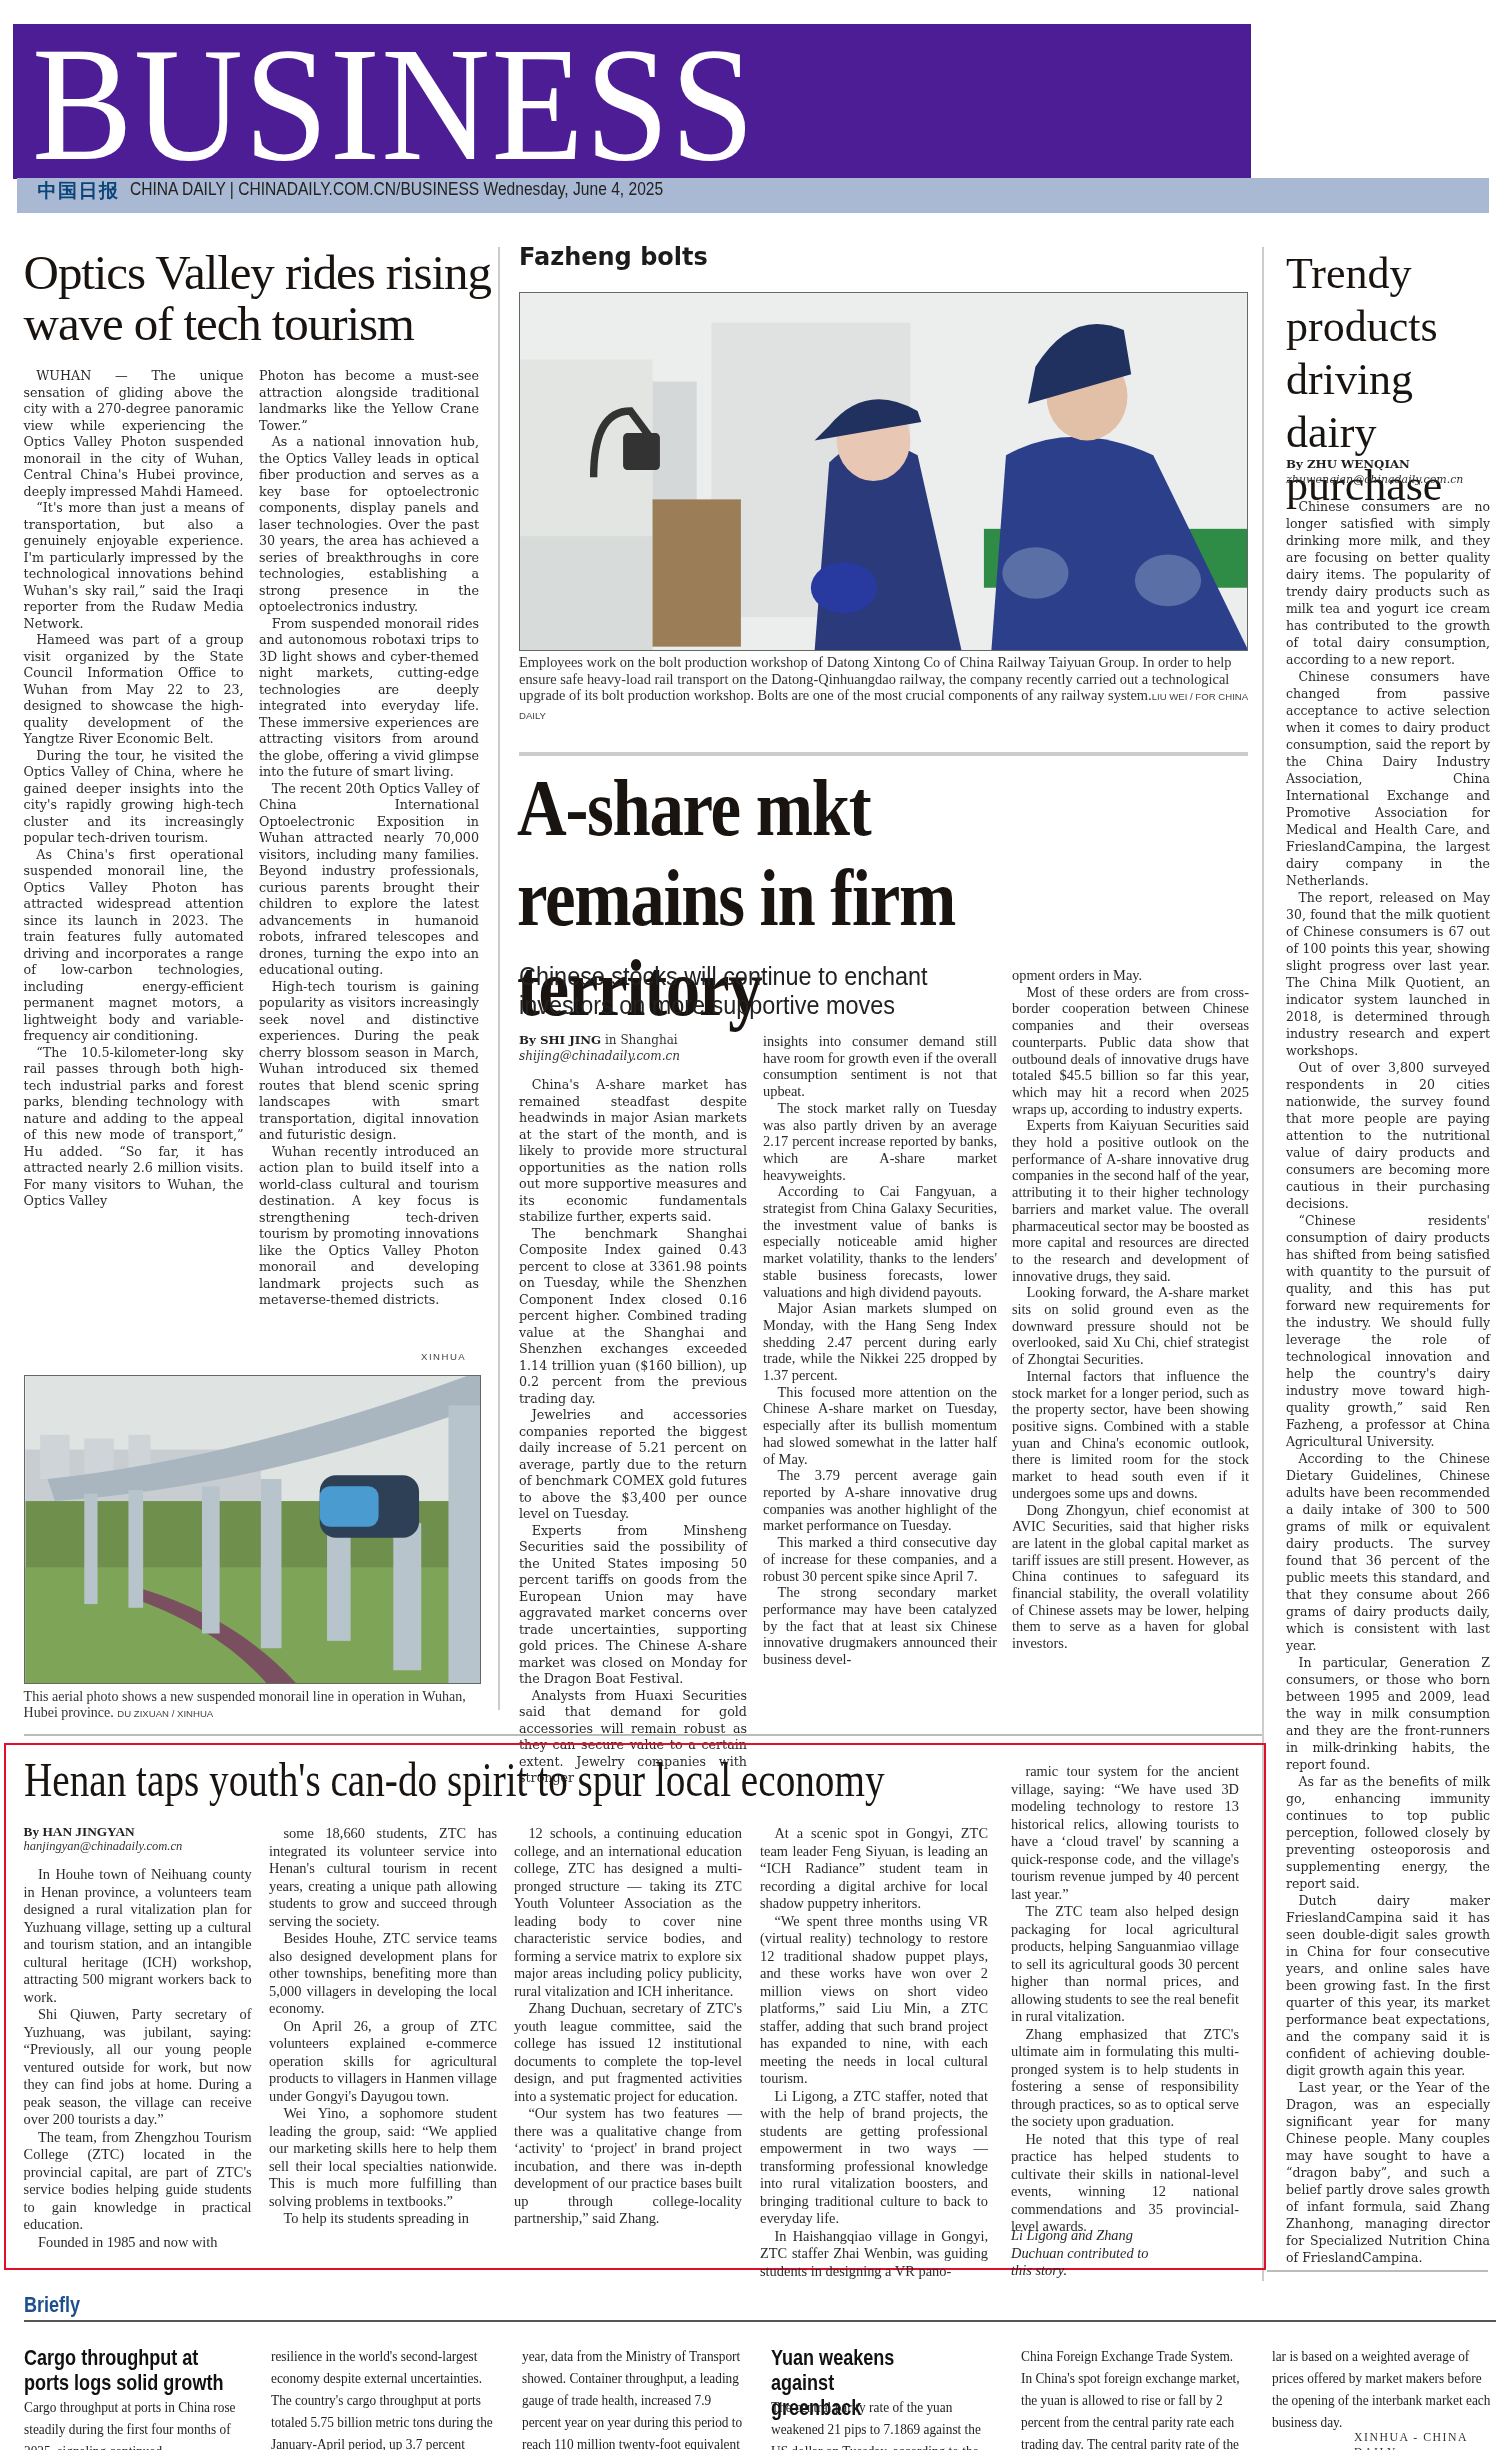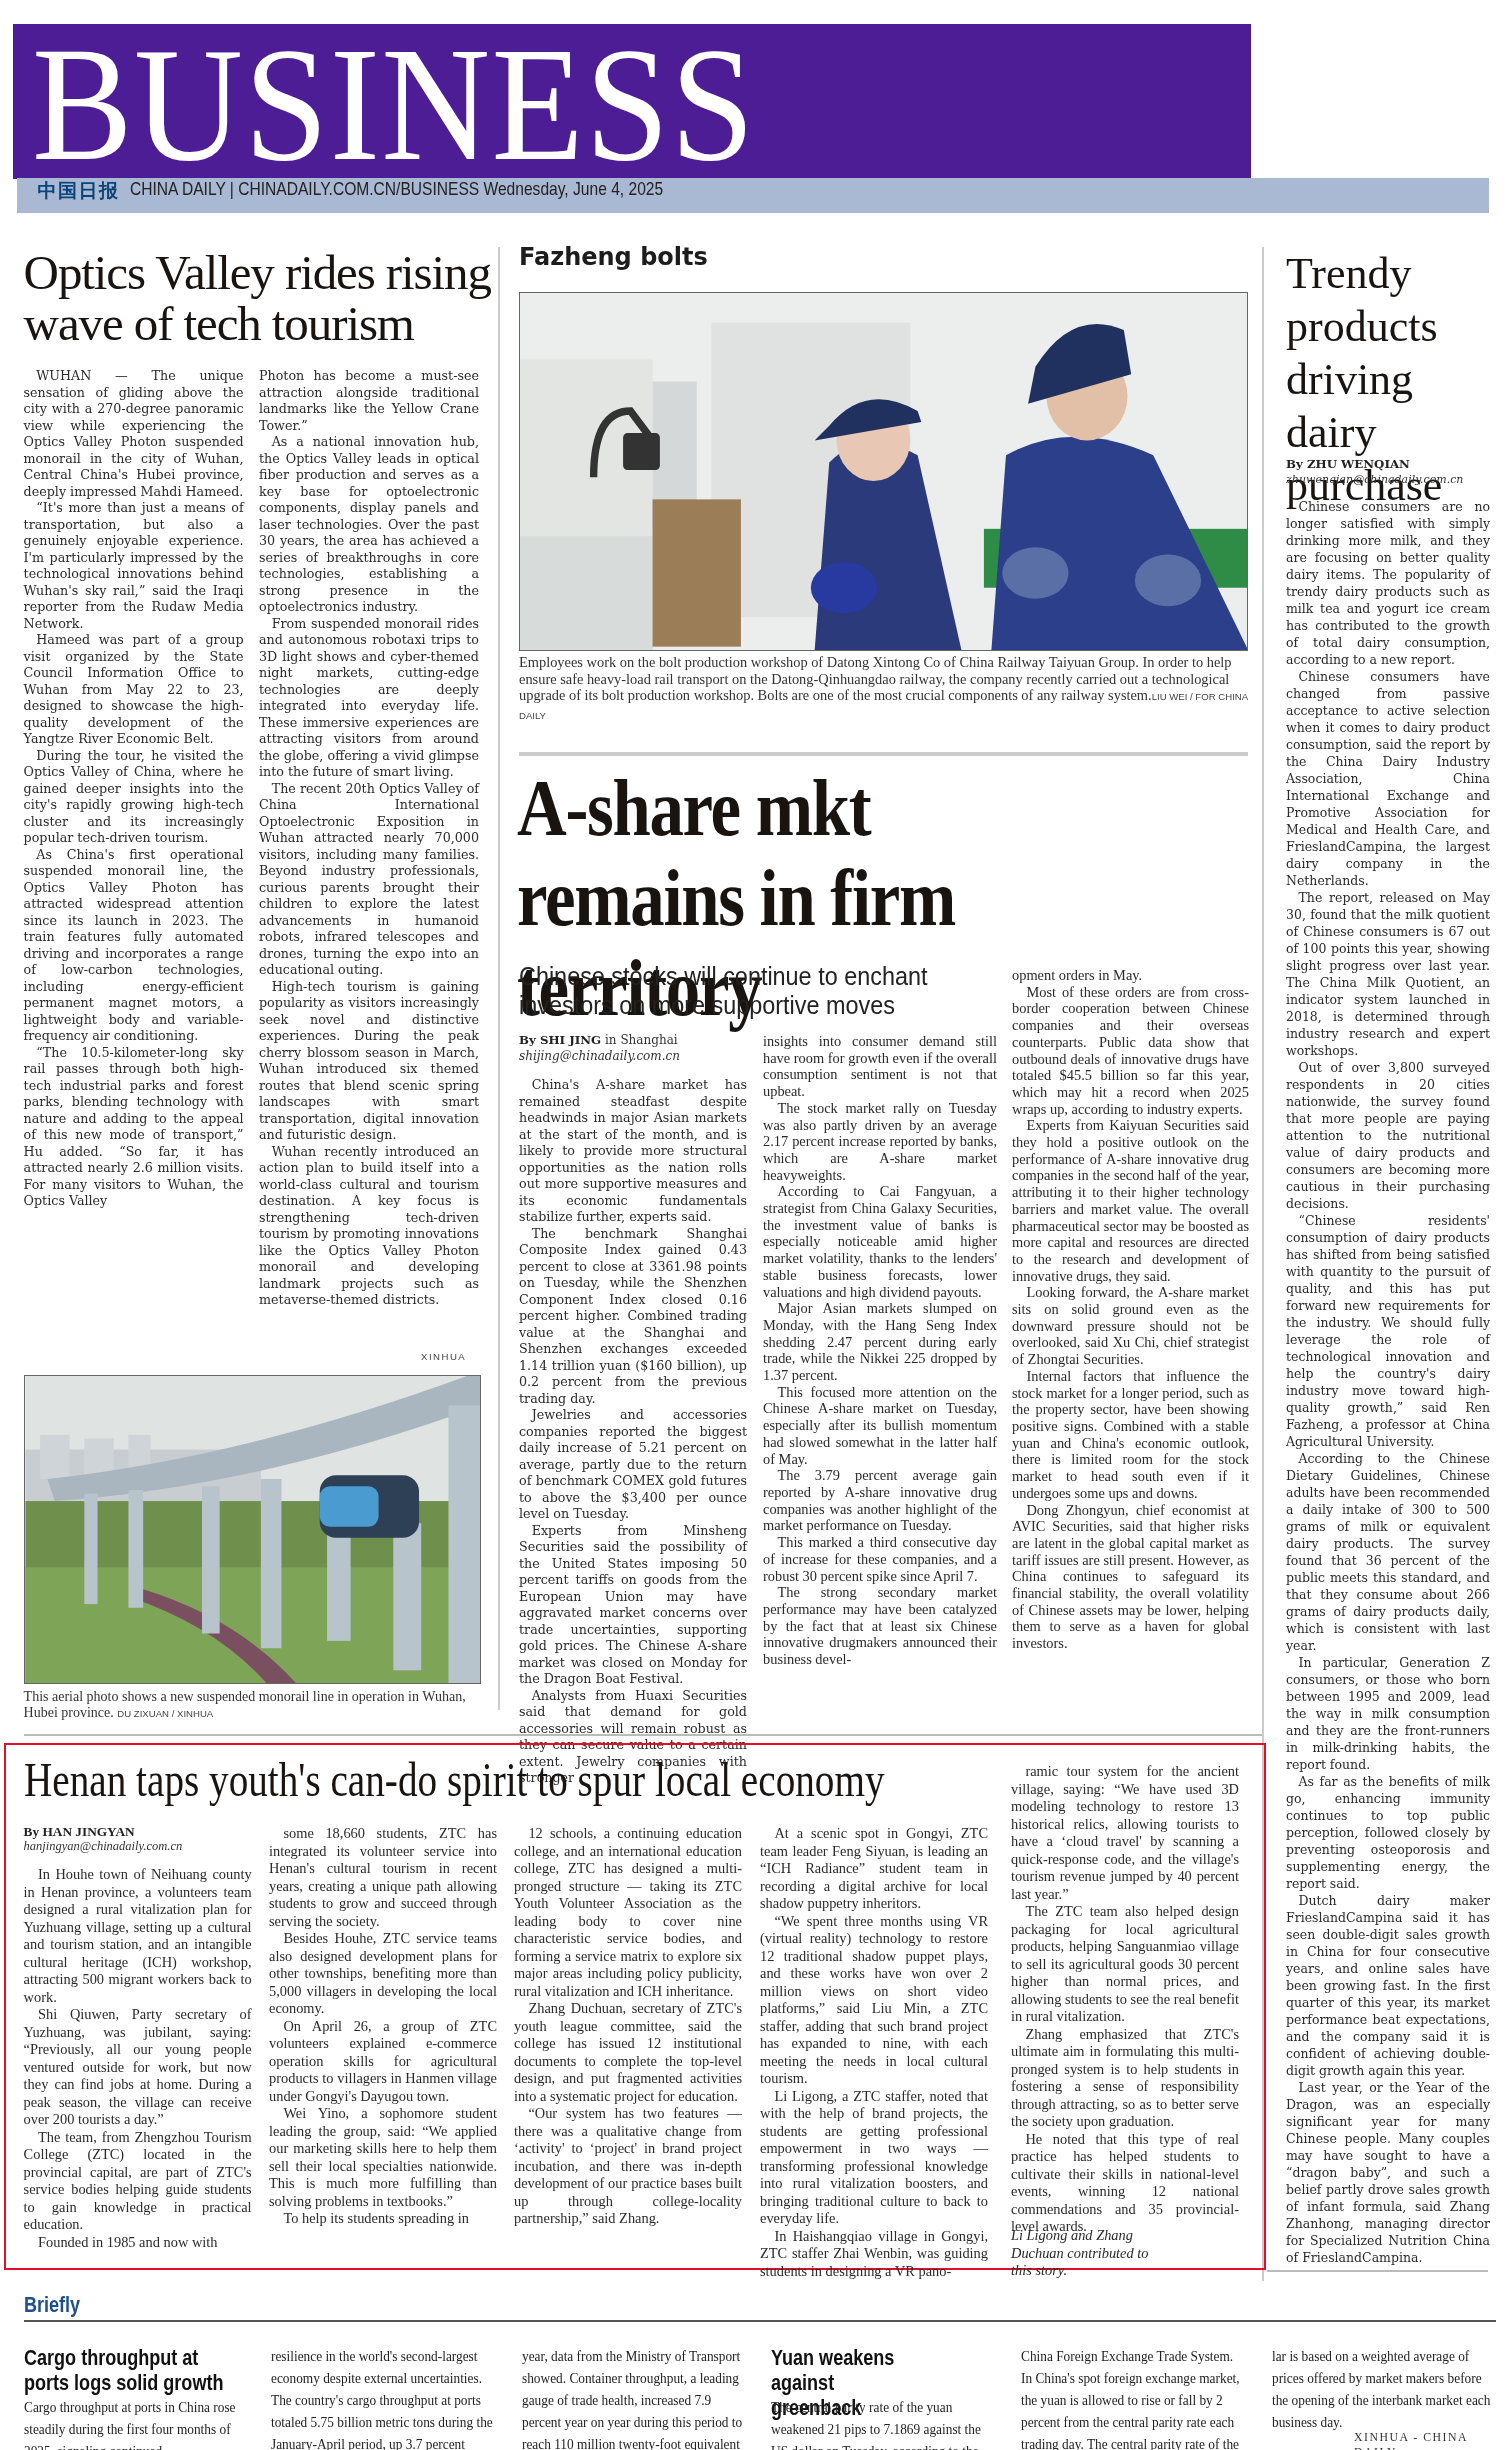--- a/index.html
+++ b/index.html
@@ -188,21 +188,21 @@
   </div>
 <div class="abs narrow" style="left:760px;top:1825px;width:228px" id="henan-c4">
     <p>At a scenic spot in Gongyi, ZTC team leader Feng Siyuan, is leading an “ICH Radiance” student team in recording a digital archive for local shadow puppetry inheritors.</p>
     <p>“We spent three months using VR (virtual reality) technology to restore 12 traditional shadow puppet plays, and these works have won over 2 million views on short video platforms,” said Liu Min, a ZTC staffer, adding that such brand project has expanded to nine, with each meeting the needs in local cultural tourism.</p>
     <p>Li Ligong, a ZTC staffer, noted that with the help of brand projects, the students are getting professional empowerment in two ways — transforming professional knowledge into rural vitalization boosters, and bringing traditional culture to back to everyday life.</p>
     <p>In Haishangqiao village in Gongyi, ZTC staffer Zhai Wenbin, was guiding students in designing a VR pano-</p>
   </div>
 <div class="abs narrow" style="left:1011px;top:1763px;width:228px" id="henan-c5">
     <p class="noindent">ramic tour system for the ancient village, saying: “We have used 3D modeling technology to restore 13 historical relics, allowing tourists to have a ‘cloud travel' by scanning a quick-response code, and the village's tourism revenue jumped by 40 percent last year.”</p>
     <p>The ZTC team also helped design packaging for local agricultural products, helping Sanguanmiao village to sell its agricultural goods 30 percent higher than normal prices, and allowing students to see the real benefit in rural vitalization.</p>
-    <p>Zhang emphasized that ZTC's ultimate aim in formulating this multi-pronged system is to help students in fostering a sense of responsibility through attracting, so as to better serve the society upon graduation.</p>
+    <p>Zhang emphasized that ZTC's ultimate aim in formulating this multi-pronged system is to help students in fostering a sense of responsibility through practices, so as to optical serve the society upon graduation.</p>
     <p>He noted that this type of real practice has helped students to cultivate their skills in national-level events, winning 12 national commendations and 35 provincial-level awards.</p>
   </div>
 <div class="abs narrow" style="left:1011px;top:2227px;width:147px;font-style:italic;text-align:left">Li Ligong and Zhang Duchuan contributed to this story.</div>
 
 <div class="abs" style="left:23.6px;top:2292px;font-family:'Liberation Sans',sans-serif;font-weight:bold;font-size:22px;color:#1d4f8c;transform:scaleX(0.82);transform-origin:left top">Briefly</div>
 <div class="abs" style="left:23.6px;top:2320px;width:1472px;height:2.2px;background:#555"></div>
 
 <div class="abs brief-h" style="left:23.6px;top:2345px;width:265px">Cargo throughput at ports logs solid growth</div>
 <div class="abs brief-t" style="left:23.6px;top:2396px;width:258px">Cargo throughput at ports in China rose steadily during the first four months of 2025, signaling continued</div>
 <div class="abs brief-t" style="left:271px;top:2345px;width:258px">resilience in the world's second-largest economy despite external uncertainties. The country's cargo throughput at ports totaled 5.75 billion metric tons during the January-April period, up 3.7 percent year-on-</div>

